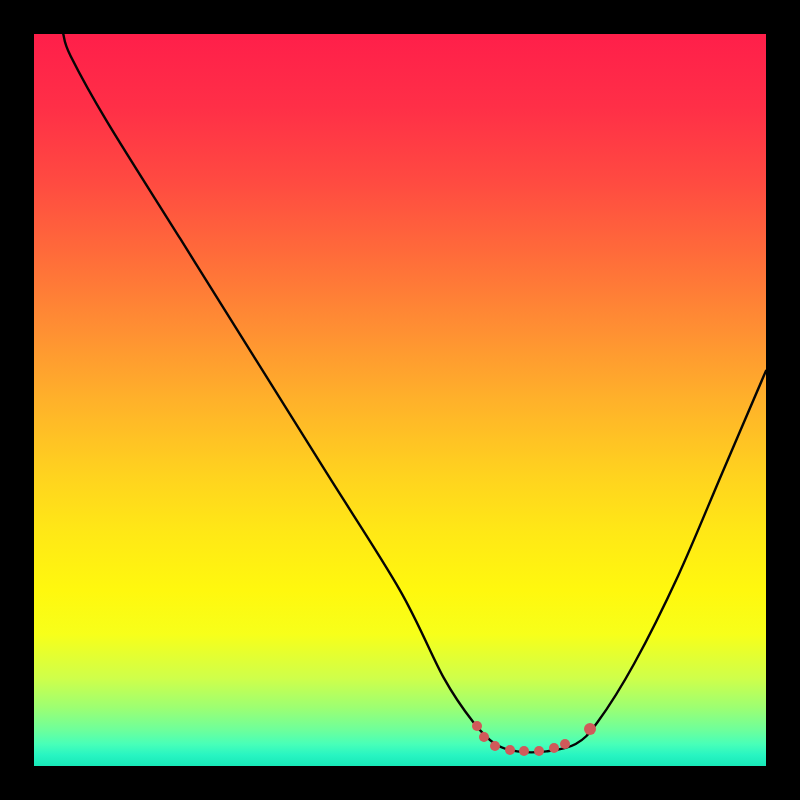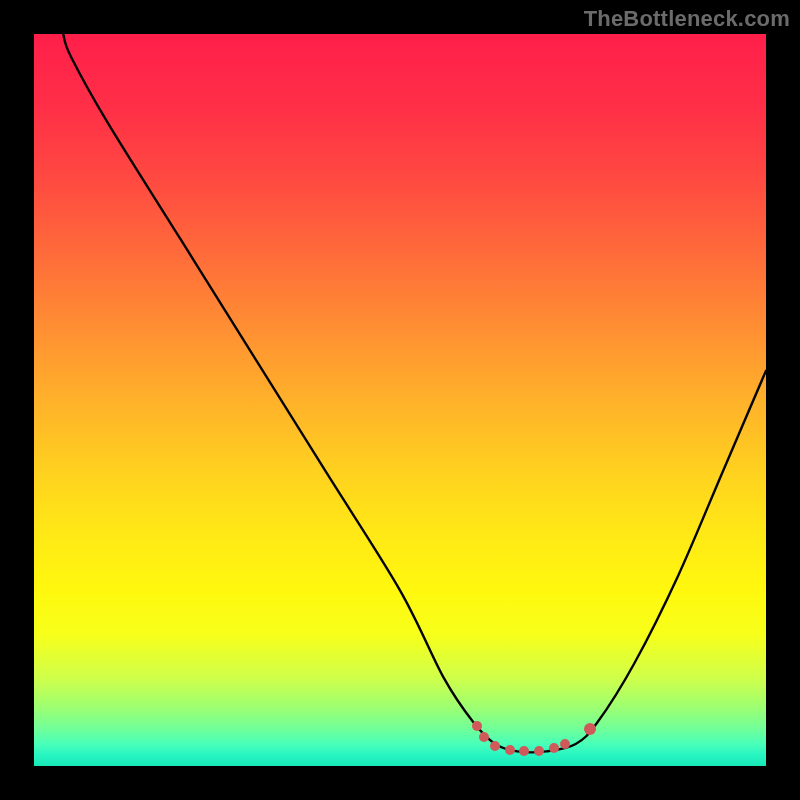--- a/index.html
+++ b/index.html
@@ -94,15 +94,14 @@
         <div class="dot" style="left: 475.8px; top: 715.896px; width: 10px; height: 10px; background: rgb(208, 90, 90);"></div>
         <div class="dot" style="left: 490.44px; top: 717.36px; width: 10px; height: 10px; background: rgb(208, 90, 90);"></div>
         <div class="dot" style="left: 505.08px; top: 717.36px; width: 10px; height: 10px; background: rgb(208, 90, 90);"></div>
         <div class="dot" style="left: 519.72px; top: 714.432px; width: 10px; height: 10px; background: rgb(208, 90, 90);"></div>
         <div class="dot" style="left: 530.7px; top: 710.04px; width: 10px; height: 10px; background: rgb(208, 90, 90);"></div>
         <div class="dot" style="left: 556.32px; top: 695.4px; width: 12px; height: 12px; background: rgb(208, 90, 90);"></div>
       </div>
 
   </div>
 
-  <div class="watermark">TheBottleneck.com</div>
 
 </div>
 
 </body></html>

